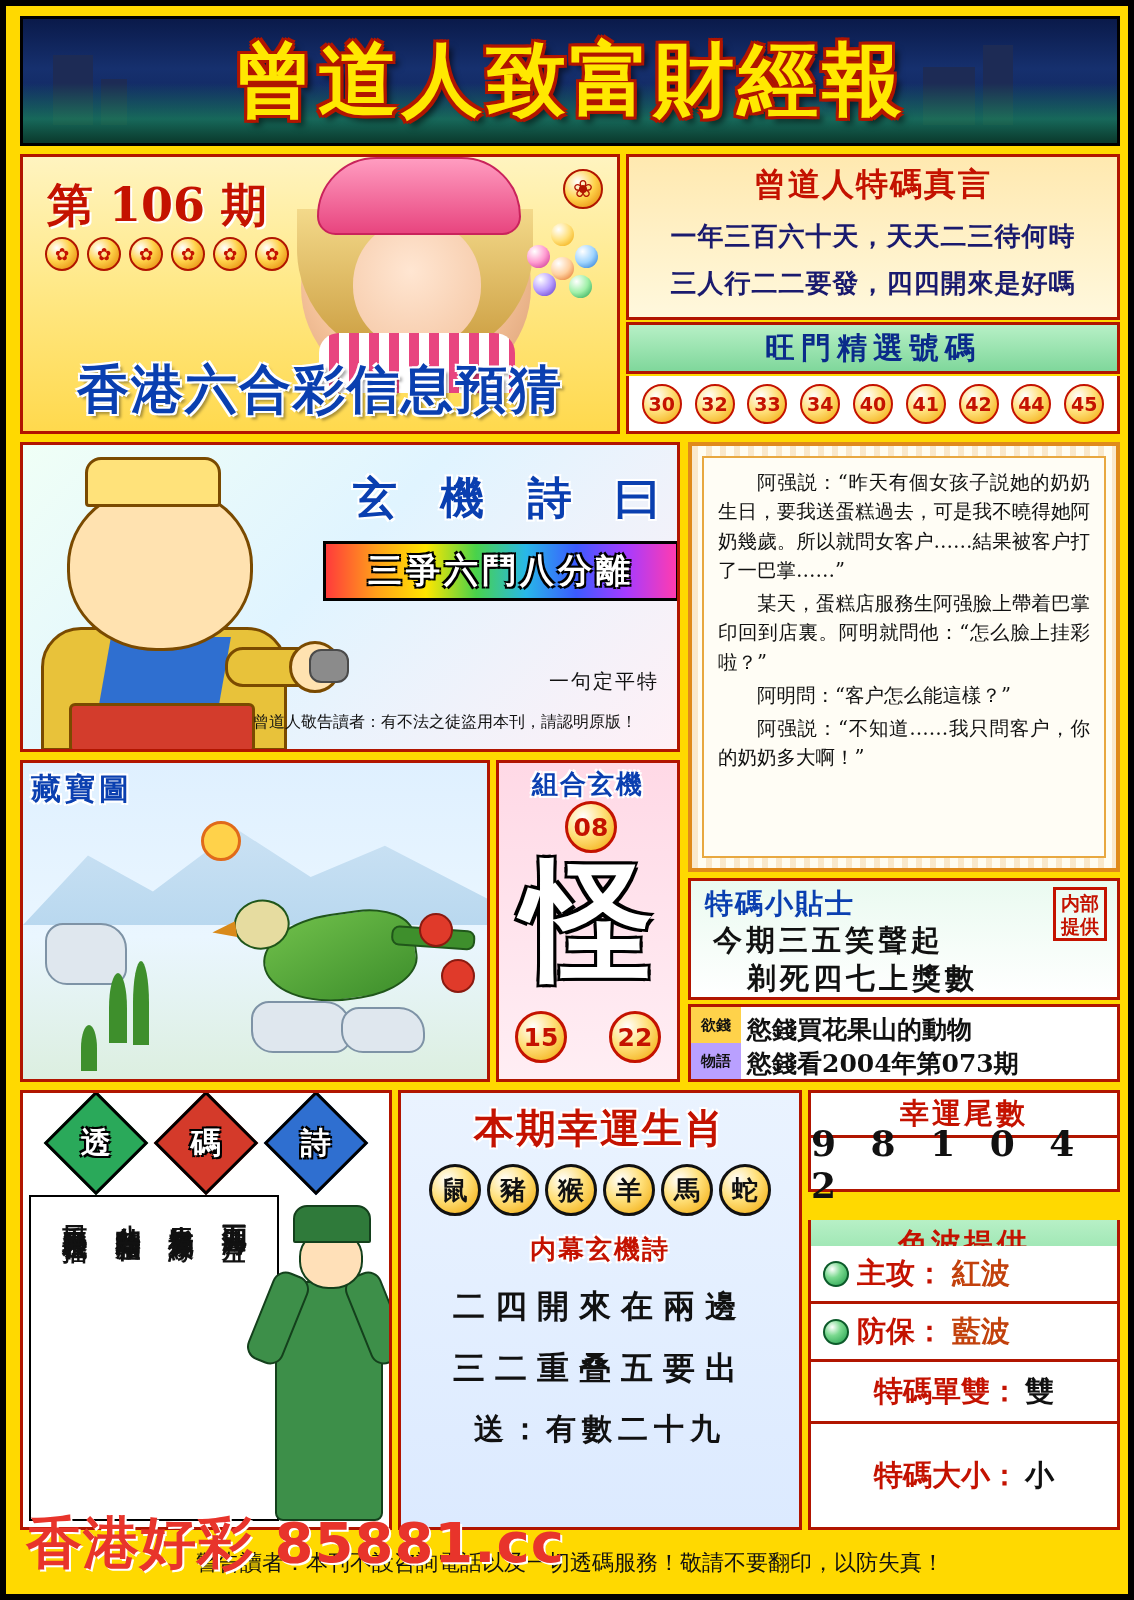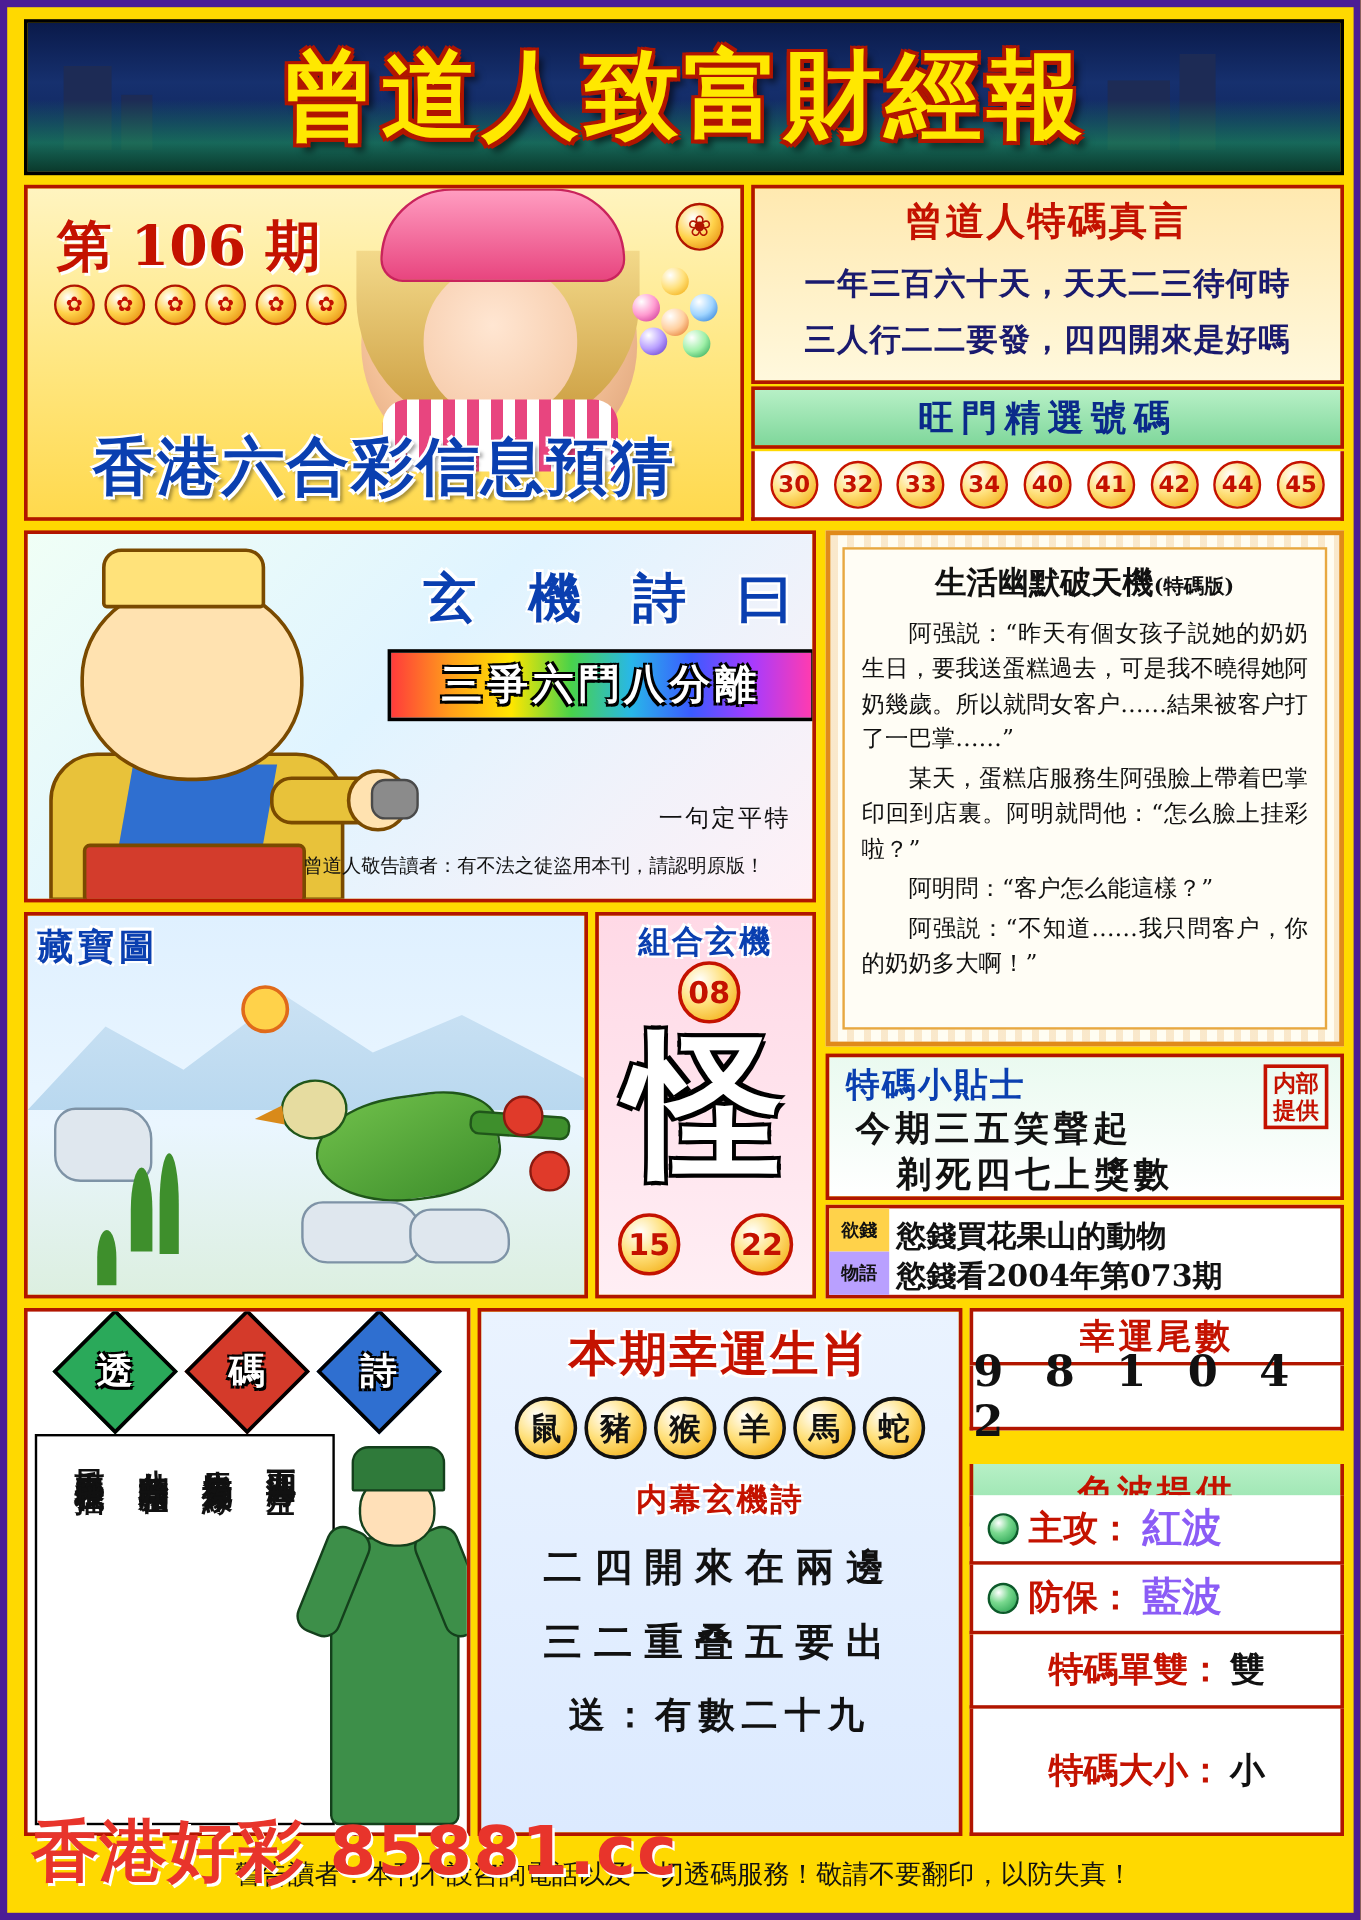--- a/index.html
+++ b/index.html
@@ -6,21 +6,21 @@
   body{
     width:1134px;height:1600px;
     background:#f4d400;
     font-family:"DejaVu Sans","Liberation Sans",sans-serif;
     overflow:hidden;
     position:relative;
   }
   .page{
     position:absolute;inset:0;
     background:#ffd900;
-    border:6px solid #4c1d95;
+    border:6px solid #000000;
     box-sizing:border-box;
     text-decoration:underline;
   }
   
   .masthead{
     position:absolute;left:14px;top:10px;width:1100px;height:130px;
     background:linear-gradient(180deg,#0a1a4a 0%,#16306e 40%,#0b1f52 100%);
     border:3px solid #000;box-sizing:border-box;overflow:hidden;
   }
   .masthead .cityglow{
@@ -383,21 +383,21 @@
     width:26px;height:26px;border-radius:50%;margin-right:8px;
     background:radial-gradient(circle at 33% 28%,#fff,#7ad98f 40%,#1e9c4a 100%);
     border:2px solid #0c5a2a;box-sizing:border-box;
   }
   .wave-row .lbl{
     font-family:"DejaVu Serif","Liberation Serif",serif;
     font-weight:bold;font-size:29px;color:#c41200;
   }
   .wave-row .val{
     font-family:"DejaVu Serif","Liberation Serif",serif;
-    font-weight:bold;font-size:33px;color:#8b5cf6;margin-left:8px;
+    font-weight:bold;font-size:29px;color:#c2410c;margin-left:8px;
   }
   .pair-row{
     position:absolute;left:802px;width:312px;height:62px;
     border:3px solid #b11500;border-top:none;box-sizing:border-box;background:#fff;
     display:flex;align-items:center;justify-content:center;gap:6px;
     font-family:"DejaVu Serif","Liberation Serif",serif;
     font-weight:bold;font-size:29px;color:#c41200;
   }
   .pair-row .pv{color:#111;}
   
@@ -488,23 +488,20 @@
       <div class="stone"></div>
     </div>
     <div class="poem-head">玄 機 詩 曰</div>
     <div class="poem-strip">三爭六鬥八分離</div>
     <div class="poem-sub">一句定平特</div>
     <div class="poem-note">曾道人敬告讀者：有不法之徒盜用本刊，請認明原版！</div>
   </div>
 
   <div class="humor-box">
     <div class="humor-inner">
-      <div class="humor-title">
-        <span>生活幽默破天機</span><small>(特碼版)</small>
-      </div>
       <p class="humor-p ind">阿强説：“昨天有個女孩子説她的奶奶生日，要我送蛋糕過去，可是我不曉得她阿奶幾歲。所以就問女客户……結果被客户打了一巴掌……”</p>
       <p class="humor-p ind">某天，蛋糕店服務生阿强臉上帶着巴掌印回到店裏。阿明就問他：“怎么臉上挂彩啦？”</p>
       <p class="humor-p ind">阿明問：“客户怎么能這樣？”</p>
       <p class="humor-p ind">阿强説：“不知道……我只問客户，你的奶奶多大啊！”</p>
     </div>
   </div>
 
   <div class="treasure-box">
     <div class="mountain"></div>
     <div class="sun"></div>

